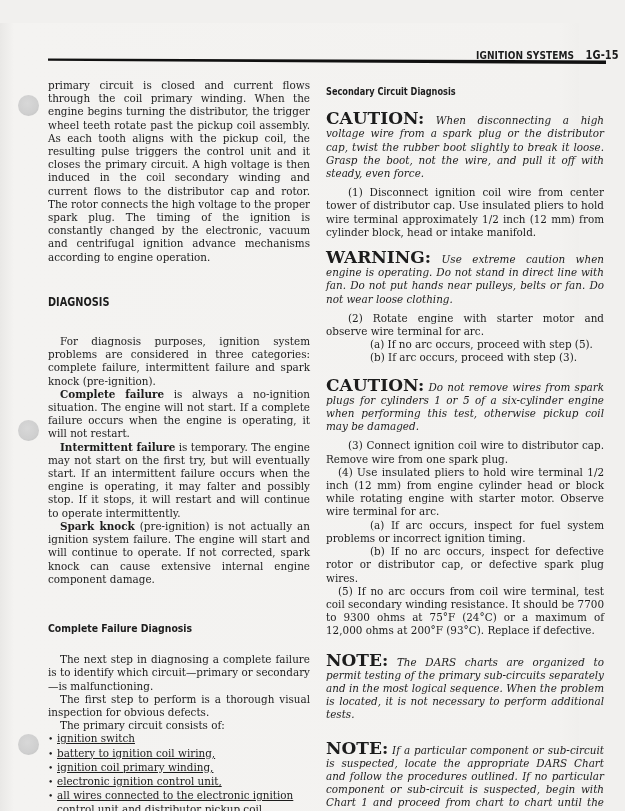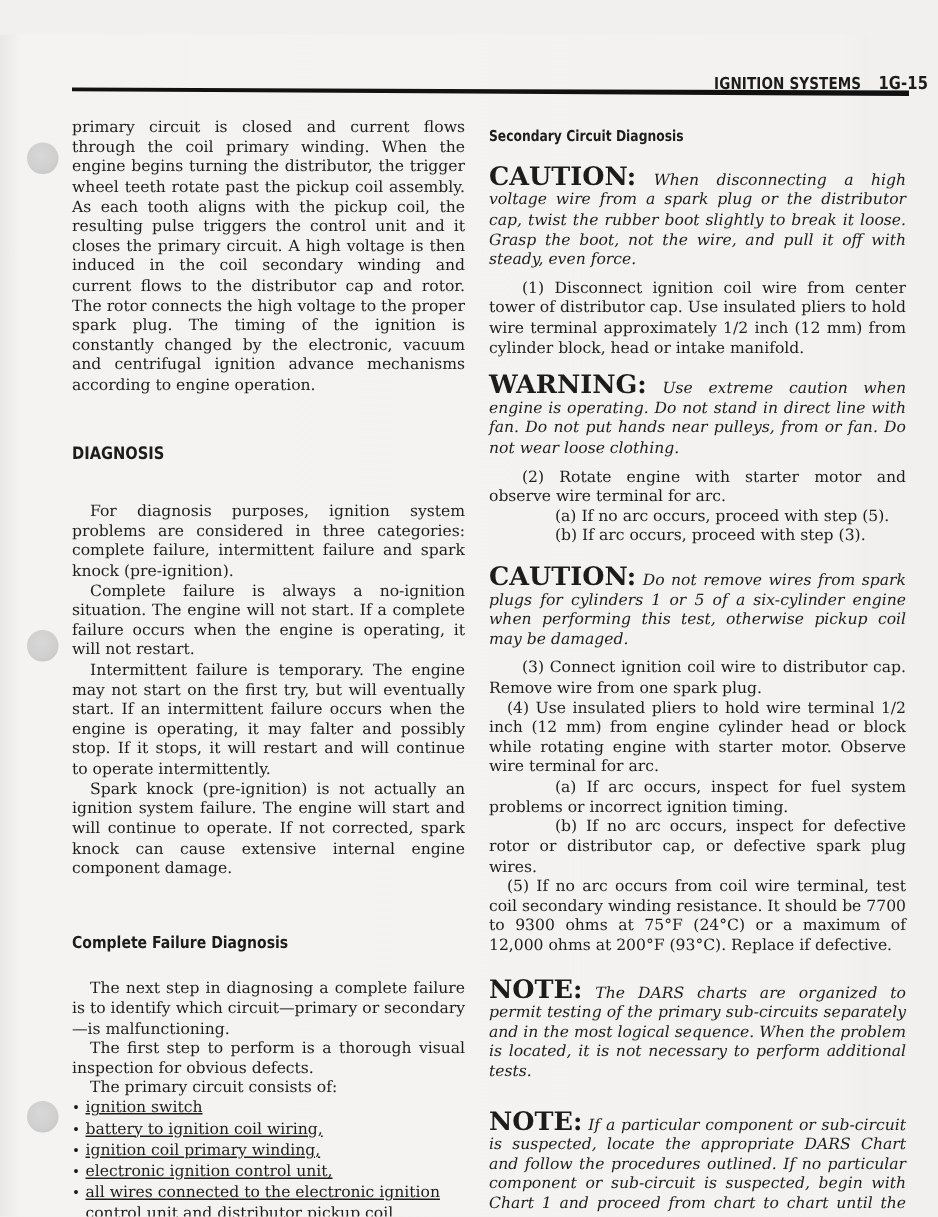--- a/index.html
+++ b/index.html
@@ -52,21 +52,21 @@
     white-space: nowrap; text-align: left;
   }
   .h-minor {
     font-family: "DejaVu Sans", "Liberation Sans", sans-serif;
     font-weight: bold; font-size: 10px;
     transform: scaleX(0.82); transform-origin: left;
     white-space: nowrap; text-align: left;
   }
   .notice { font-style: italic; }
   .notice .lead { font-style: normal; font-weight: bold; font-size: 17px; }
-  b { font-weight: normal; }
+  b { font-weight: bold; }
   ul { list-style: none; margin: 0; padding: 0; text-align: left; }
   ul li { padding-left: 9px; text-indent: -9px; text-decoration: underline; }
   ul li::before { content: "\2022"; display: inline-block; width: 9px; text-indent: 0; font-size: 9px; }
 </style>
 </head>
 <body>
 
 <div class="page">
 
   <div class="hole" style="top:72px;"></div>
@@ -111,21 +111,21 @@
 
   <div class="col col-right">
     <div class="h-minor">Secondary Circuit Diagnosis</div>
     <div style="height:14px;"></div>
 
     <p class="notice"><span class="lead">CAUTION:</span><span> When disconnecting a high voltage wire from a spark plug or the distributor cap, twist the rubber boot slightly to break it loose. Grasp the boot, not the wire, and pull it off with steady, even force.</span></p>
     <div style="height:6px;"></div>
     <p class="indent2">(1) Disconnect ignition coil wire from center tower of distributor cap. Use insulated pliers to hold wire terminal approximately 1/2 inch (12 mm) from cylinder block, head or intake manifold.</p>
 
     <div style="height:12px;"></div>
-    <p class="notice"><span class="lead">WARNING:</span><span> Use extreme caution when engine is operating. Do not stand in direct line with fan. Do not put hands near pulleys, from or fan. Do not wear loose clothing.</span></p>
+    <p class="notice"><span class="lead">WARNING:</span><span> Use extreme caution when engine is operating. Do not stand in direct line with fan. Do not put hands near pulleys, belts or fan. Do not wear loose clothing.</span></p>
     <div style="height:6px;"></div>
     <p class="indent2">(2) Rotate engine with starter motor and observe wire terminal for arc.</p>
     <p class="sub">(a) If no arc occurs, proceed with step (5).</p>
     <p class="sub">(b) If arc occurs, proceed with step (3).</p>
 
     <div style="height:14px;"></div>
     <p class="notice"><span class="lead">CAUTION:</span><span> Do not remove wires from spark plugs for cylinders 1 or 5 of a six-cylinder engine when performing this test, otherwise pickup coil may be damaged.</span></p>
     <div style="height:6px;"></div>
     <p class="indent2">(3) Connect ignition coil wire to distributor cap. Remove wire from one spark plug.</p>
     <p class="indent">(4) Use insulated pliers to hold wire terminal 1/2 inch (12 mm) from engine cylinder head or block while rotating engine with starter motor. Observe wire terminal for arc.</p>

